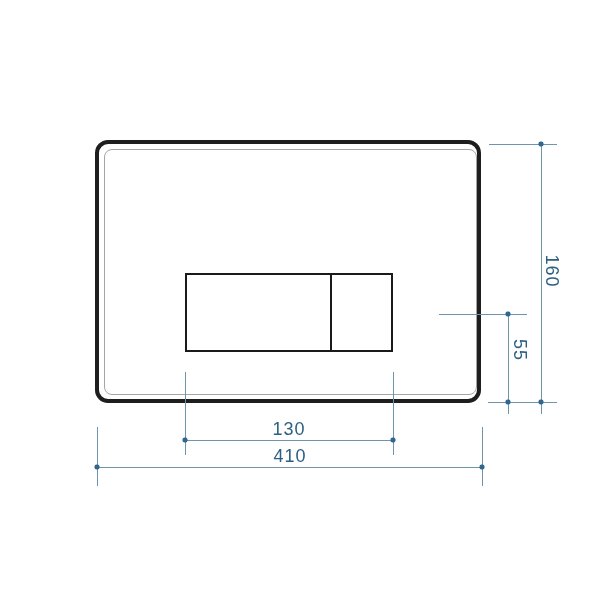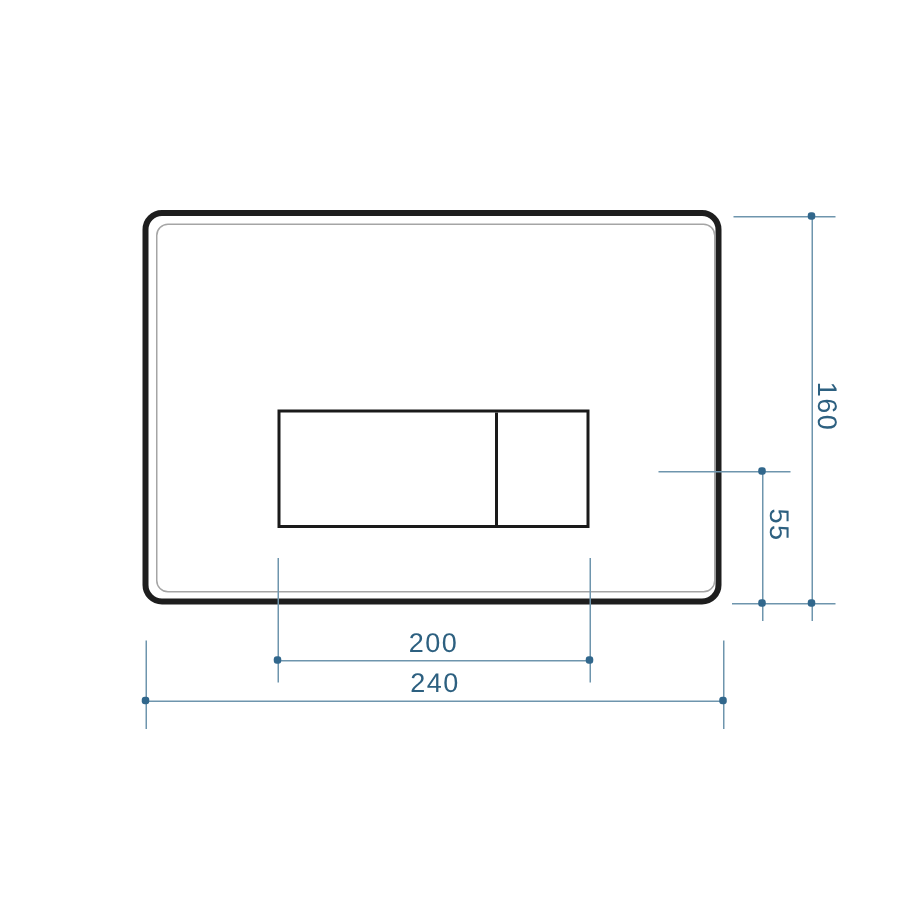--- a/index.html
+++ b/index.html
@@ -73,16 +73,16 @@
   <div class="tick" style="left:541px;top:402px;"></div>
   <div class="tick" style="left:508px;top:314px;"></div>
   <div class="tick" style="left:508px;top:402px;"></div>
   <div class="tick" style="left:185px;top:440px;"></div>
   <div class="tick" style="left:393px;top:440px;"></div>
   <div class="tick" style="left:97px;top:467px;"></div>
   <div class="tick" style="left:482px;top:467px;"></div>
 
   <div class="dimtext rot" style="left:551px;top:271px;">160</div>
   <div class="dimtext rot" style="left:519px;top:350px;">55</div>
-  <div class="dimtext" style="left:289px;top:429px;">200</div>
-  <div class="dimtext" style="left:290px;top:456px;">240</div>
+  <div class="dimtext" style="left:289px;top:429px;">130</div>
+  <div class="dimtext" style="left:290px;top:456px;">410</div>
 
 </div>
 
 </body></html>

